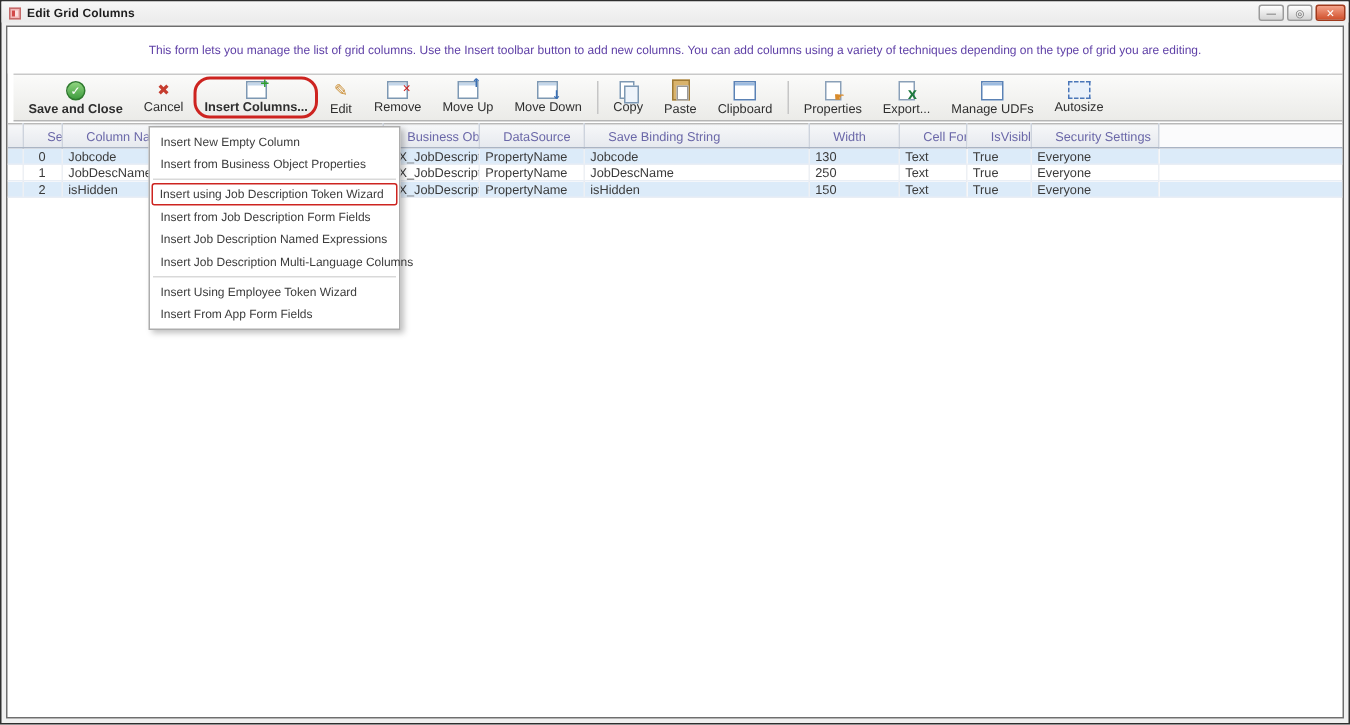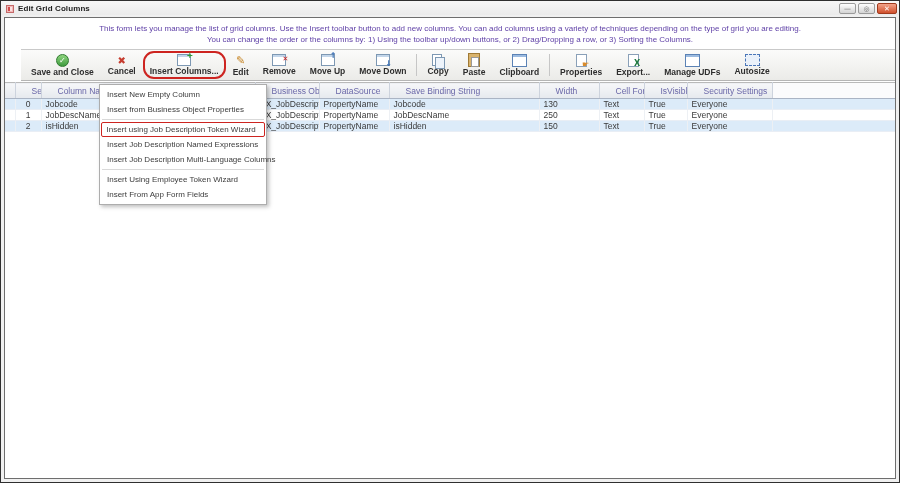--- a/index.html
+++ b/index.html
@@ -35,30 +35,30 @@
     border: 1px solid #6e6e6e; background: #fff; overflow: hidden;
   }
   .banner {
     position: absolute; top: 0; left: 0; right: 0; height: 31px;
     display: flex; flex-direction: column; align-items: center; justify-content: center;
     background: #fff; text-align: center;
   }
   .banner div { font-size: 8px; line-height: 11px; color: #5e3fa6; }
   
   .toolbar {
-    position: absolute; top: 31px; left: 16px; right: 0; height: 32px;
+    position: absolute; top: 31px; left: 4px; right: 0; height: 32px;
     background: linear-gradient(#fbfbfa, #ebebe8);
     border-top: 1px solid #c9c9c9; border-bottom: 1px solid #b5b5b5;
     display: flex; align-items: center; padding: 0 3px;
   }
   .tb-btn {
     display: flex; flex-direction: column; align-items: center; justify-content: center;
     padding: 1px 5px; height: 28px; border: 2px solid transparent; border-radius: 4px;
   }
-  .tb-btn .tb-label { font-size: 8.5px; line-height: 9px; color: #2e2e2e; white-space: nowrap; font-weight: bold; }
+  .tb-btn .tb-label { font-size: 8.5px; line-height: 9px; color: #2e2e2e; white-space: nowrap; }
   .tb-btn.strong .tb-label { font-weight: bold; }
   .tb-btn.hl-red { border-color: #cd2420; border-radius: 11px; }
   .tb-sep { width: 1px; height: 22px; background: #c6c6c6; margin: 0 3px; }
   
   .ic { position: relative; width: 16px; height: 13px; margin-bottom: 1px;
         display: flex; align-items: center; justify-content: center;
         font-family: "DejaVu Sans", sans-serif; }
   .ic-save::before { content:""; width: 11px; height: 11px; border-radius: 50%;
         background: linear-gradient(#8ed47e, #3f9c3f); border: 1px solid #2f7a2f; }
   .ic-save::after { content:"✓"; position: absolute; color: #fff; font-size: 8px; font-weight: bold; }
@@ -128,21 +128,20 @@
     <span class="tspacer"></span>
     <button class="winbtn">—</button>
     <button class="winbtn">◎</button>
     <button class="winbtn close">✕</button>
   </div>
 
   <div class="client">
 
     <div class="banner">
       <div>This form lets you manage the list of grid columns.  Use the Insert toolbar button to add new columns. You can add columns using a variety of techniques depending on the type of grid you are editing.</div>
-      <div>You can change the order or the columns by: 1) Using the toolbar up/down buttons, or 2) Drag/Dropping a row, or 3) Sorting the Columns.</div>
     </div>
 
     <div class="toolbar">
       <div class="tb-btn strong">
         <span class="ic ic-save"></span>
         <span class="tb-label">Save and Close</span>
       </div>
       <div class="tb-btn">
         <span class="ic ic-cancel"></span>
         <span class="tb-label">Cancel</span>
@@ -269,20 +268,21 @@
           <td class="filler"></td>
         </tr>
       </tbody>
     </table>
 
     <div class="menu">
       <div class="menu-item">Insert New Empty Column</div>
       <div class="menu-item">Insert from Business Object Properties</div>
       <div class="menu-sep"></div>
       <div class="menu-item hl-red">Insert using Job Description Token Wizard</div>
+      <div class="menu-item">Insert from Job Description Form Fields</div>
       <div class="menu-item">Insert Job Description Named Expressions</div>
       <div class="menu-item">Insert Job Description Multi-Language Columns</div>
       <div class="menu-sep"></div>
       <div class="menu-item">Insert Using Employee Token Wizard</div>
       <div class="menu-item">Insert From App Form Fields</div>
     </div>
 
   </div>
 </div>
 

